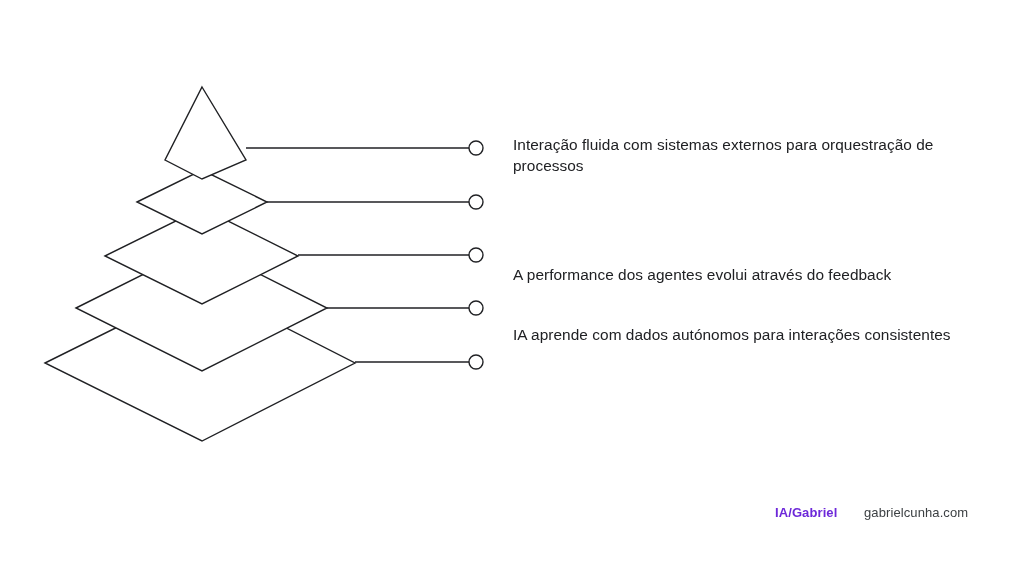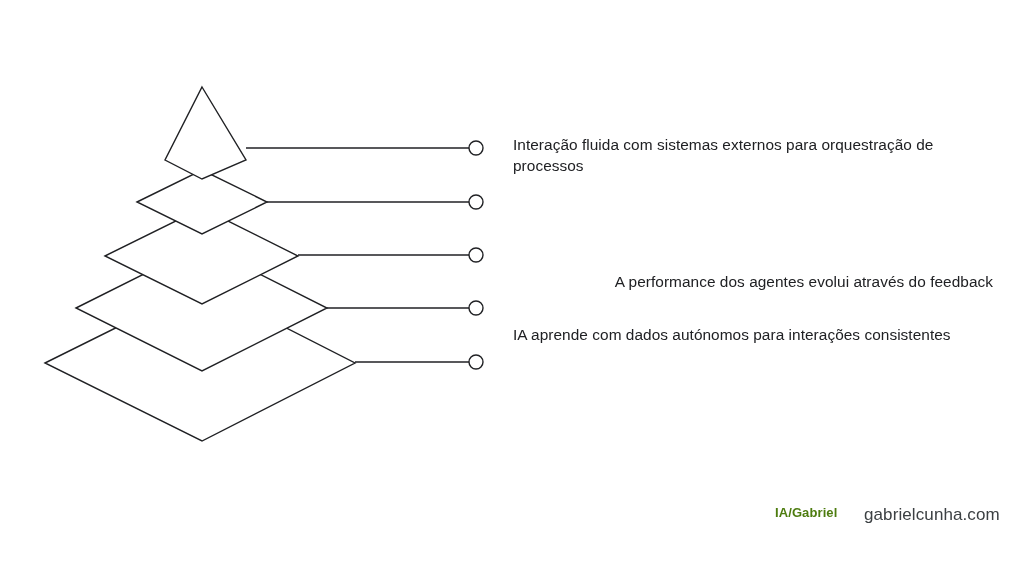--- a/index.html
+++ b/index.html
@@ -57,44 +57,44 @@
     position: absolute;
     left: 0;
     width: 480px;
     font-size: 15.4px;
     line-height: 21px;
     color: #202124;
     letter-spacing: 0.05px;
   }
   .label-block.b0 { top: 134px; }
   .label-block.b1 { top: 200px; }
-  .label-block.b2 { top: 271px; text-align: right; }
+  .label-block.b2 { top: 264px; }
   .label-block.b3 { top: 324px; }
   .label-block.b4 { top: 377px; }
   .footer {
     position: absolute;
     left: 0;
     top: 505px;
     width: 1024px;
     height: 30px;
   }
   .footer-brand {
     position: absolute;
     left: 775px;
     top: 0;
     font-size: 13px;
     font-weight: bold;
-    color: #4d7c0f;
+    color: #6d28d9;
     letter-spacing: 0.1px;
   }
   .footer-site {
     position: absolute;
     left: 864px;
     top: 0;
-    font-size: 17px;
+    font-size: 13px;
     font-weight: normal;
     color: #3c4043;
     letter-spacing: 0.1px;
   }
 </style>
 </head>
 <body>
 
 <div id="canvas">
 

